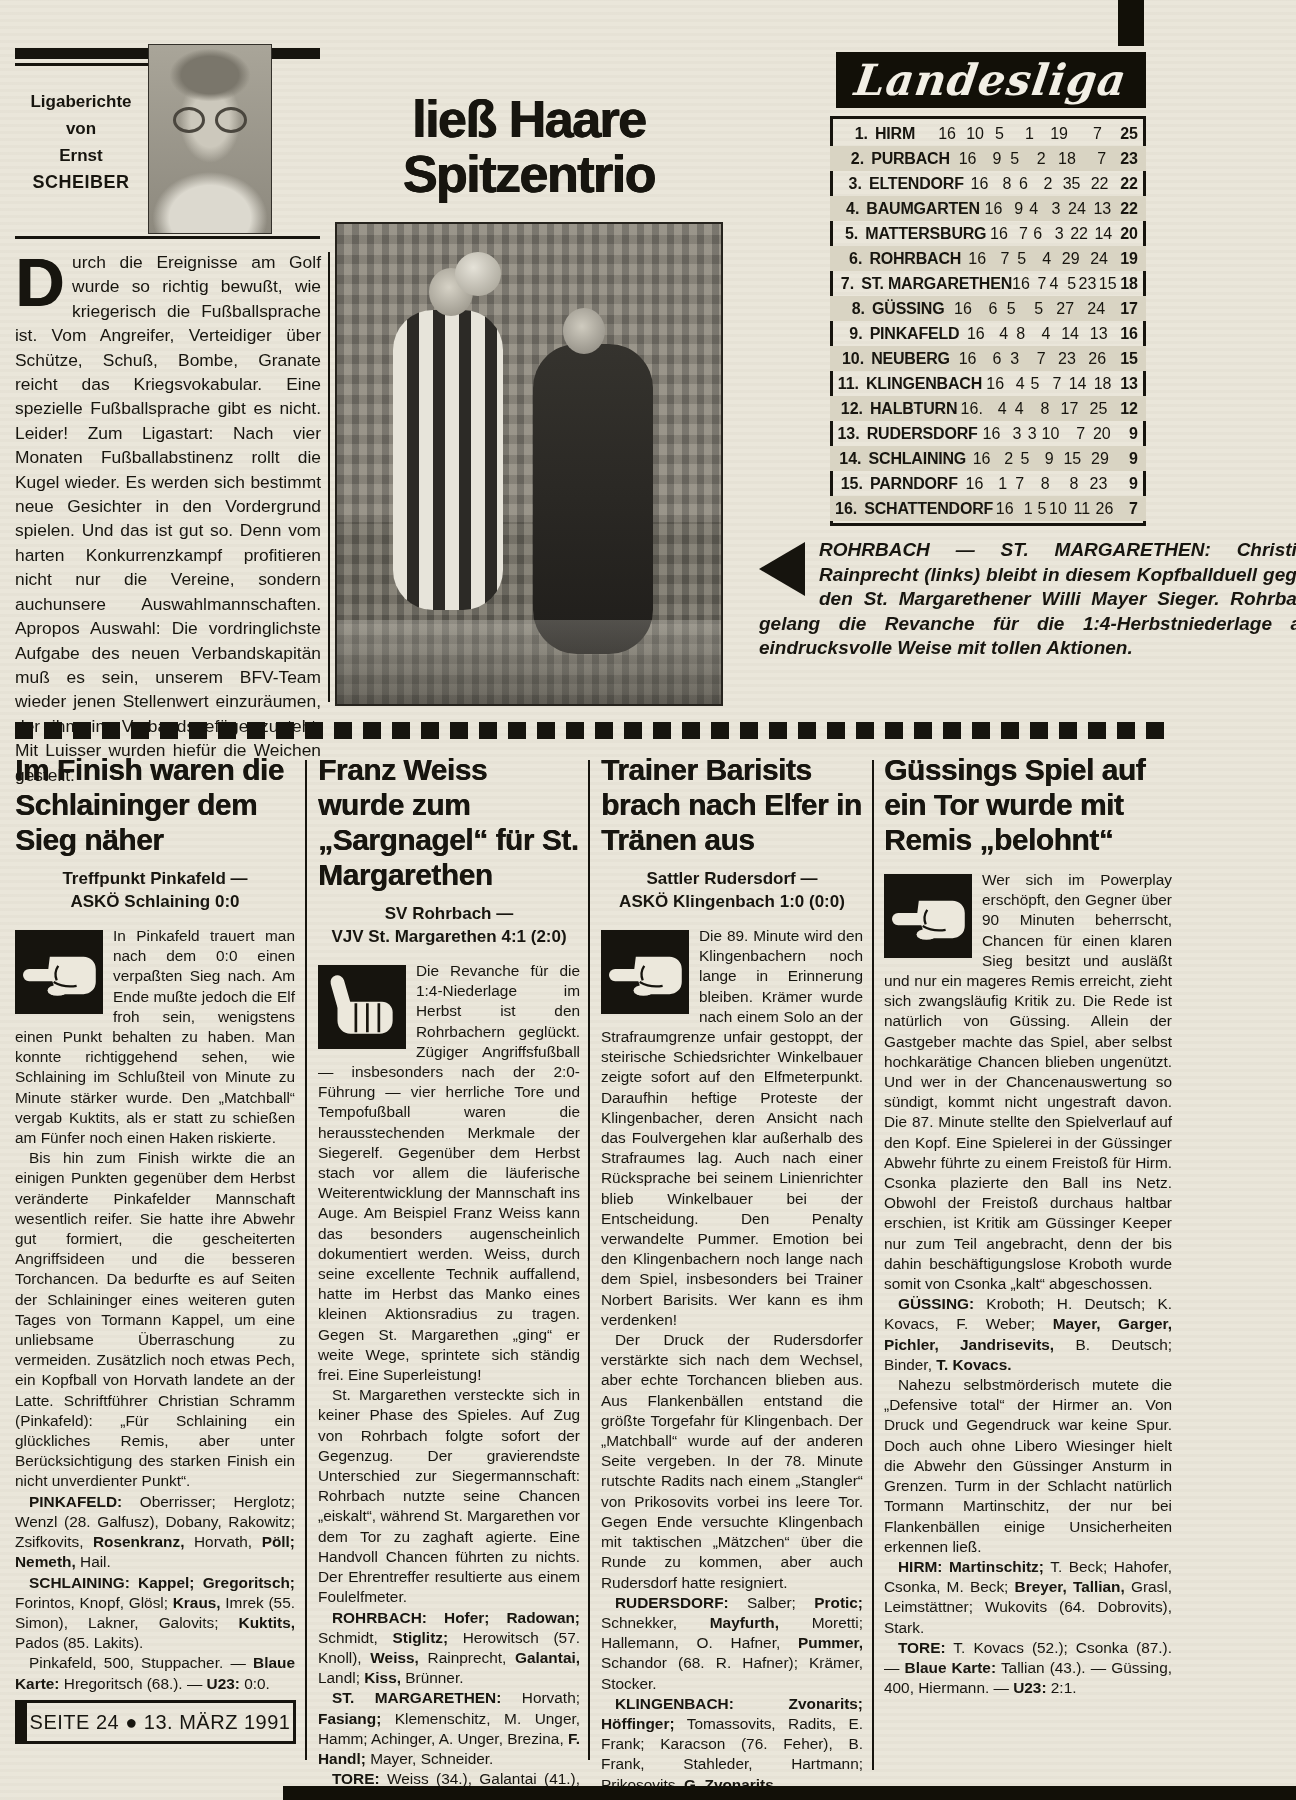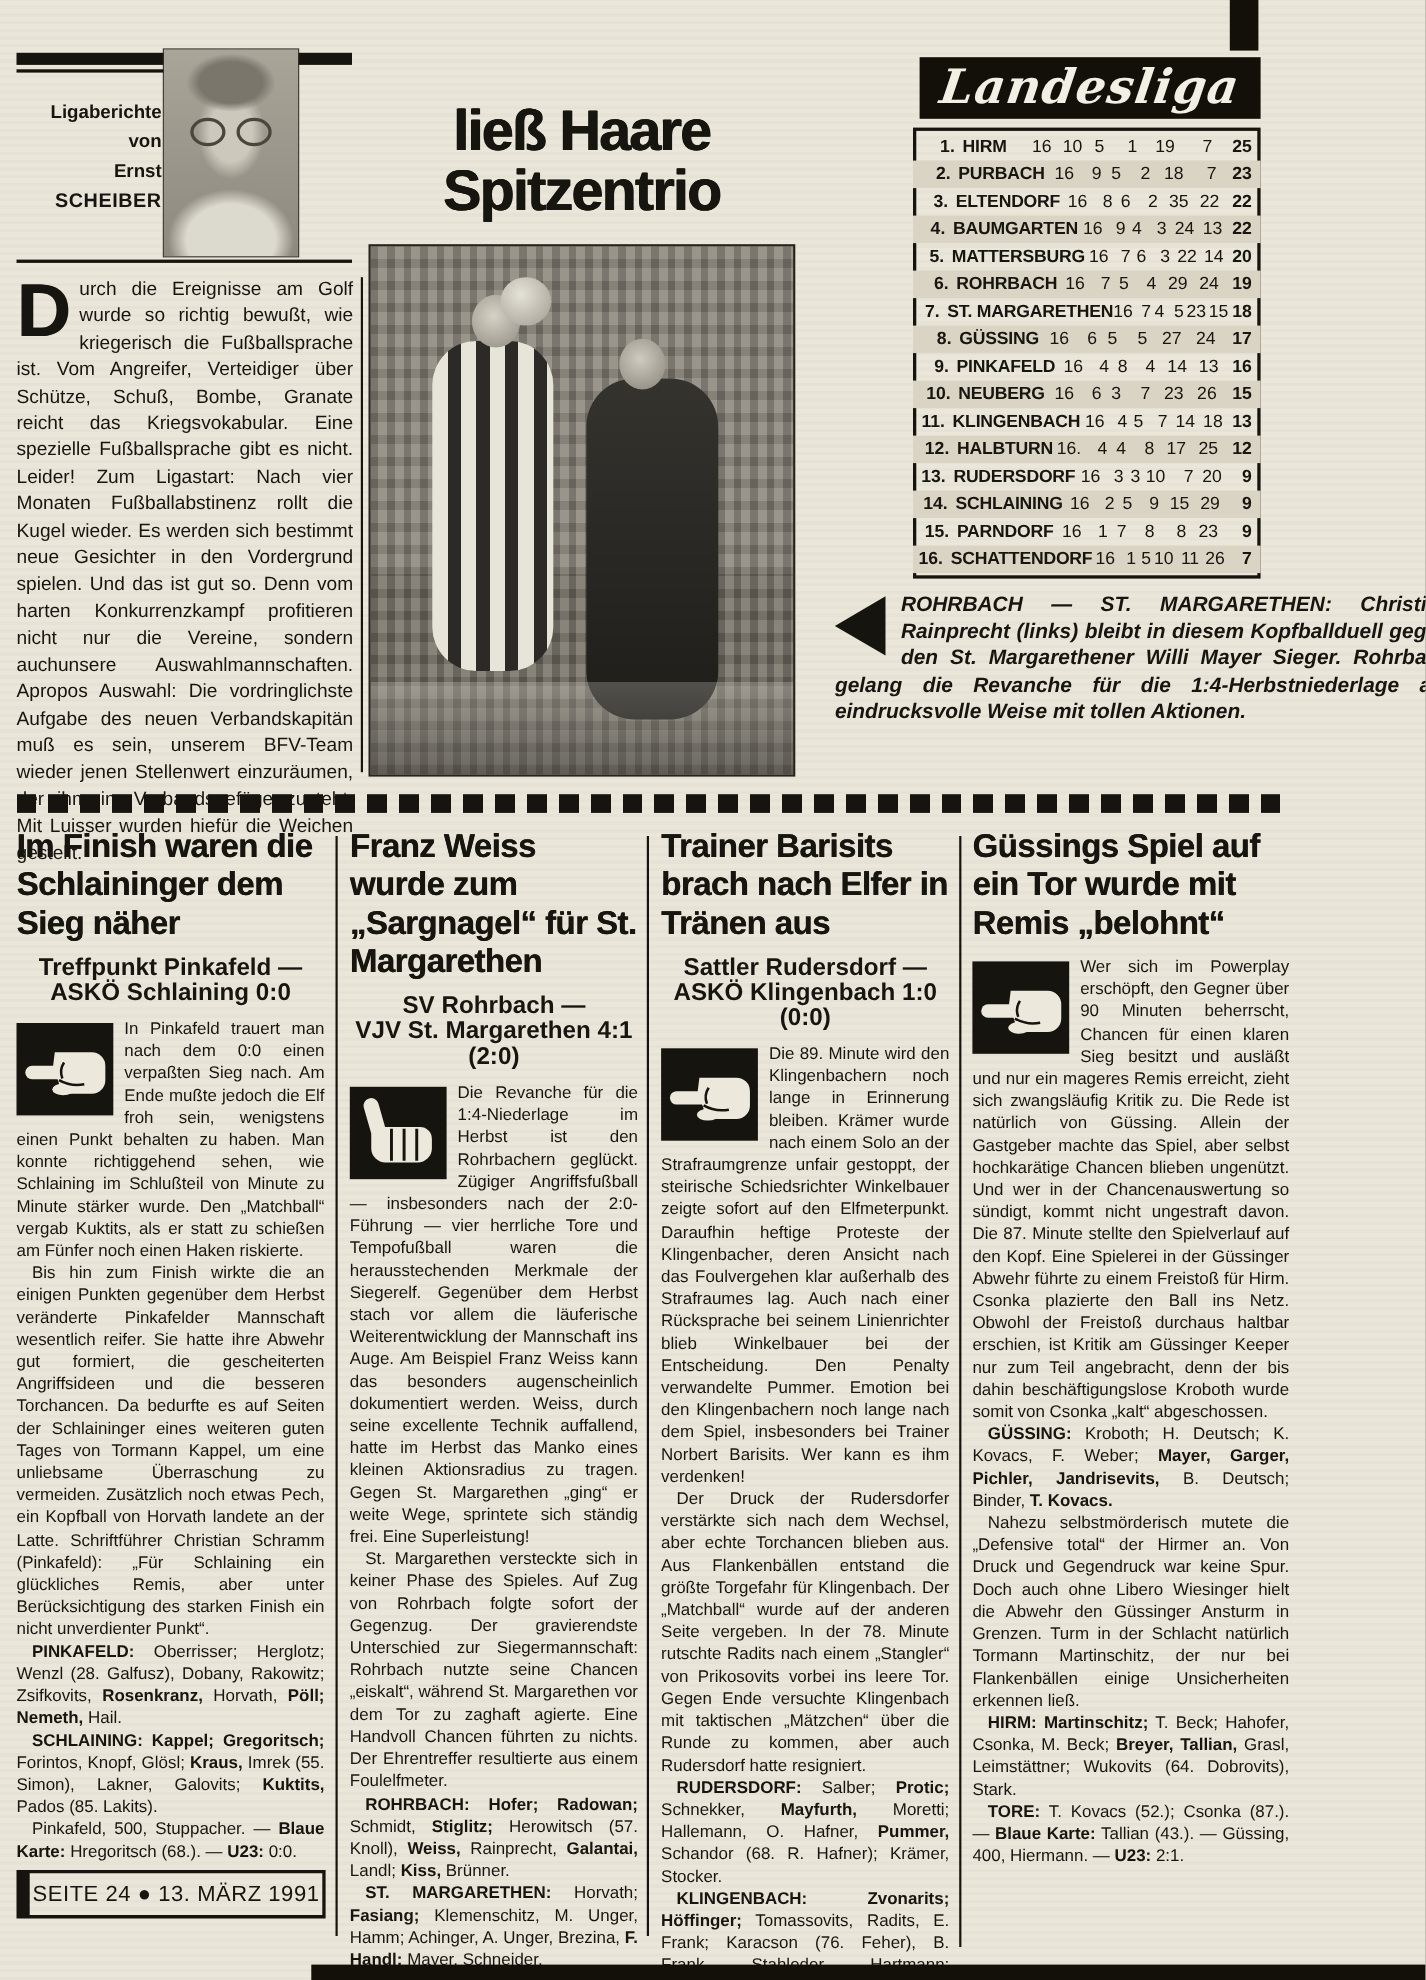--- a/index.html
+++ b/index.html
@@ -9,21 +9,21 @@
         background-image:repeating-linear-gradient(0deg,rgba(120,110,90,.035) 0 3px,transparent 3px 7px);
         font-family:"Liberation Sans",sans-serif;color:#17150f}
   .abs{position:absolute}
   b{font-weight:bold}
 
   
   .rule-bar{background:#16140e}
   .thin-rule{background:#16140e}
 
   
-  .kicker{left:15px;top:88px;width:132px;text-align:right;font-weight:bold;line-height:27px;font-size:17px}
+  .kicker{left:15px;top:88px;width:132px;text-align:center;font-weight:bold;line-height:27px;font-size:17px}
   .kicker .big{font-size:18px;letter-spacing:.5px}
 
   
   .portrait{left:148px;top:44px;width:124px;height:190px;border:1px solid #33302a;
     background:
       radial-gradient(52px 34px at 50% 16%, #7a766b 0 55%, transparent 78%),
       radial-gradient(40px 56px at 50% 40%, #ccc8bc 0 48%, transparent 76%),
       radial-gradient(70px 56px at 50% 92%, #dcd9cf 0 58%, transparent 82%),
       linear-gradient(#a9a599,#8d897e)}
   .glasses{position:absolute;left:24px;top:62px;width:32px;height:26px;border:3px solid #4a463e;border-radius:50%}
@@ -77,21 +77,21 @@
 
   
   .divider{left:15px;top:722px;width:1152px;height:17px;
     background:repeating-linear-gradient(90deg,#16140e 0 18px,transparent 18px 29px)}
 
   
   .vrule{width:2px;background:#16140e}
   .article{position:absolute;top:752px}
   .article h2{font-size:30px;line-height:35px;font-weight:bold;letter-spacing:-.5px;
     text-shadow:.4px 0 0 currentColor}
-  .subhead{margin-top:10px;text-align:center;font-weight:bold;font-size:22px;line-height:23px}
+  .subhead{margin-top:10px;text-align:center;font-weight:bold;font-size:17px;line-height:23px}
   .article .body{margin-top:13px;font-size:15.4px;line-height:20.2px;text-align:justify}
   .article p{text-indent:14px}
   .article p.lede{text-indent:0}
   .iconbox{float:left;width:88px;height:84px;background:#16140e;margin:4px 10px 2px 0;
     display:flex;align-items:center;justify-content:center}
   .iconbox svg{width:78px;height:72px}
 
   
   .footer-box{left:15px;top:1700px;width:281px;height:44px;border:3px solid #16140e;border-left:12px solid #16140e;
     display:flex;align-items:center;justify-content:center;font-size:20px;letter-spacing:.5px}

